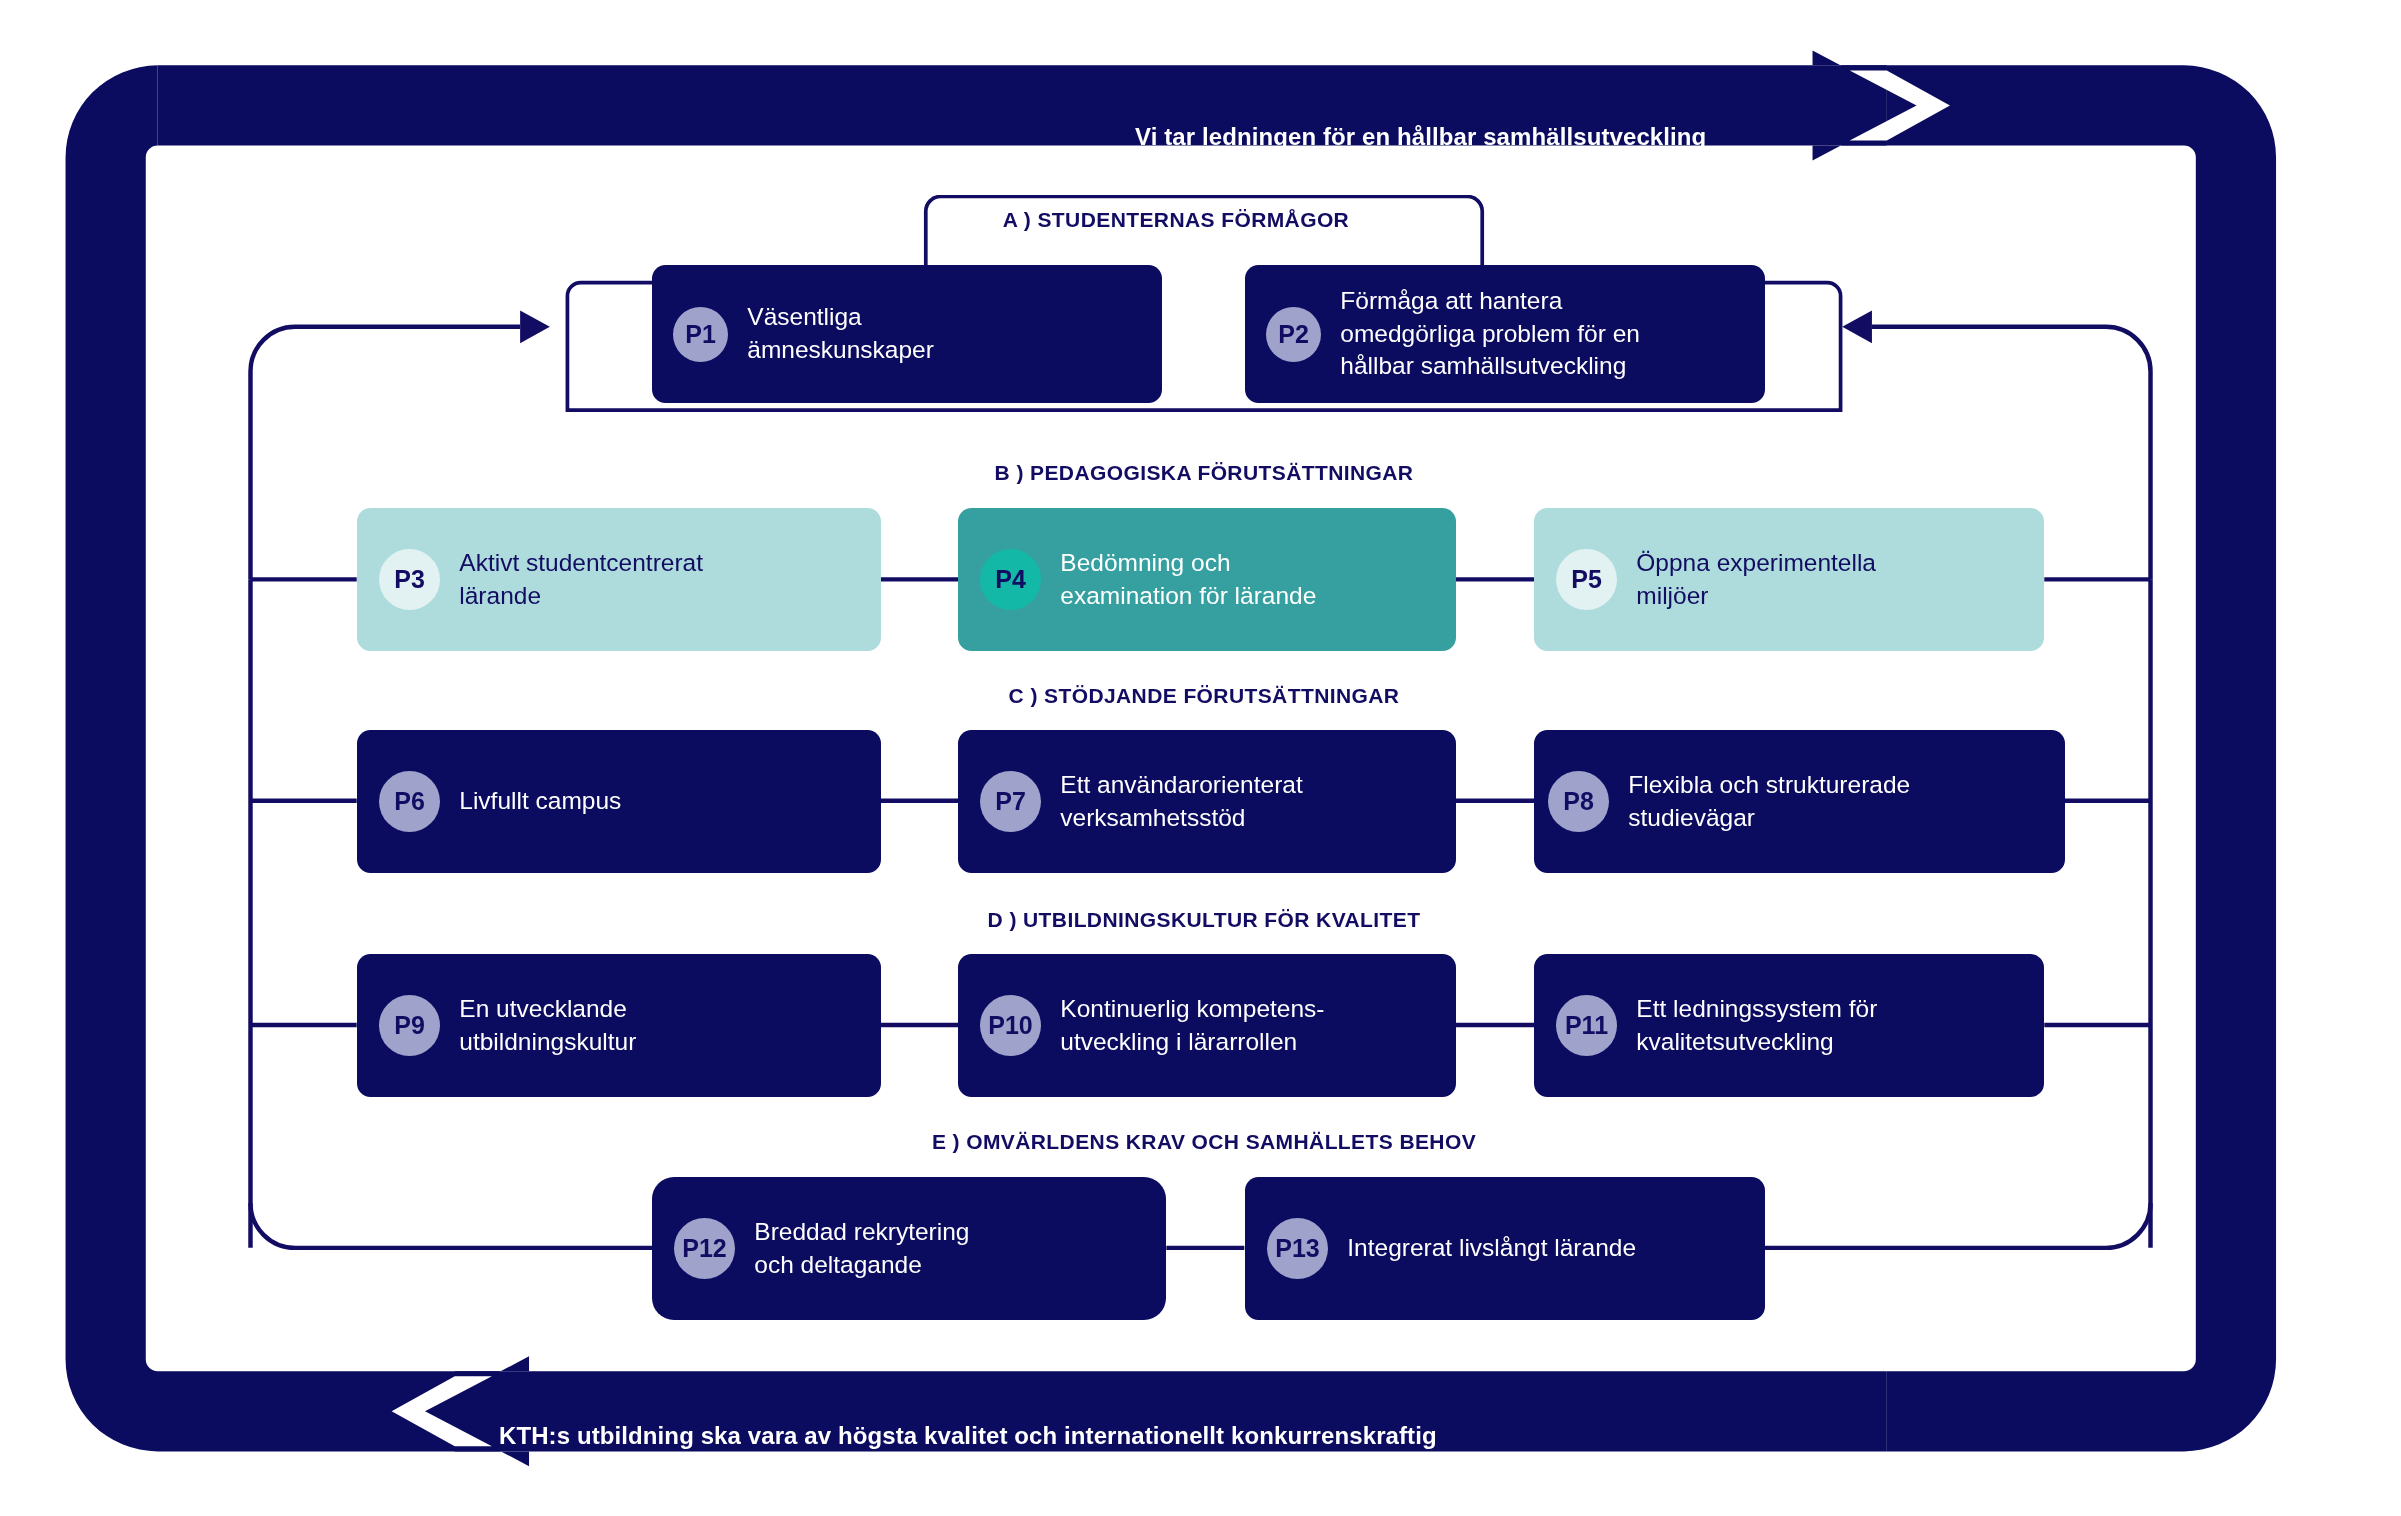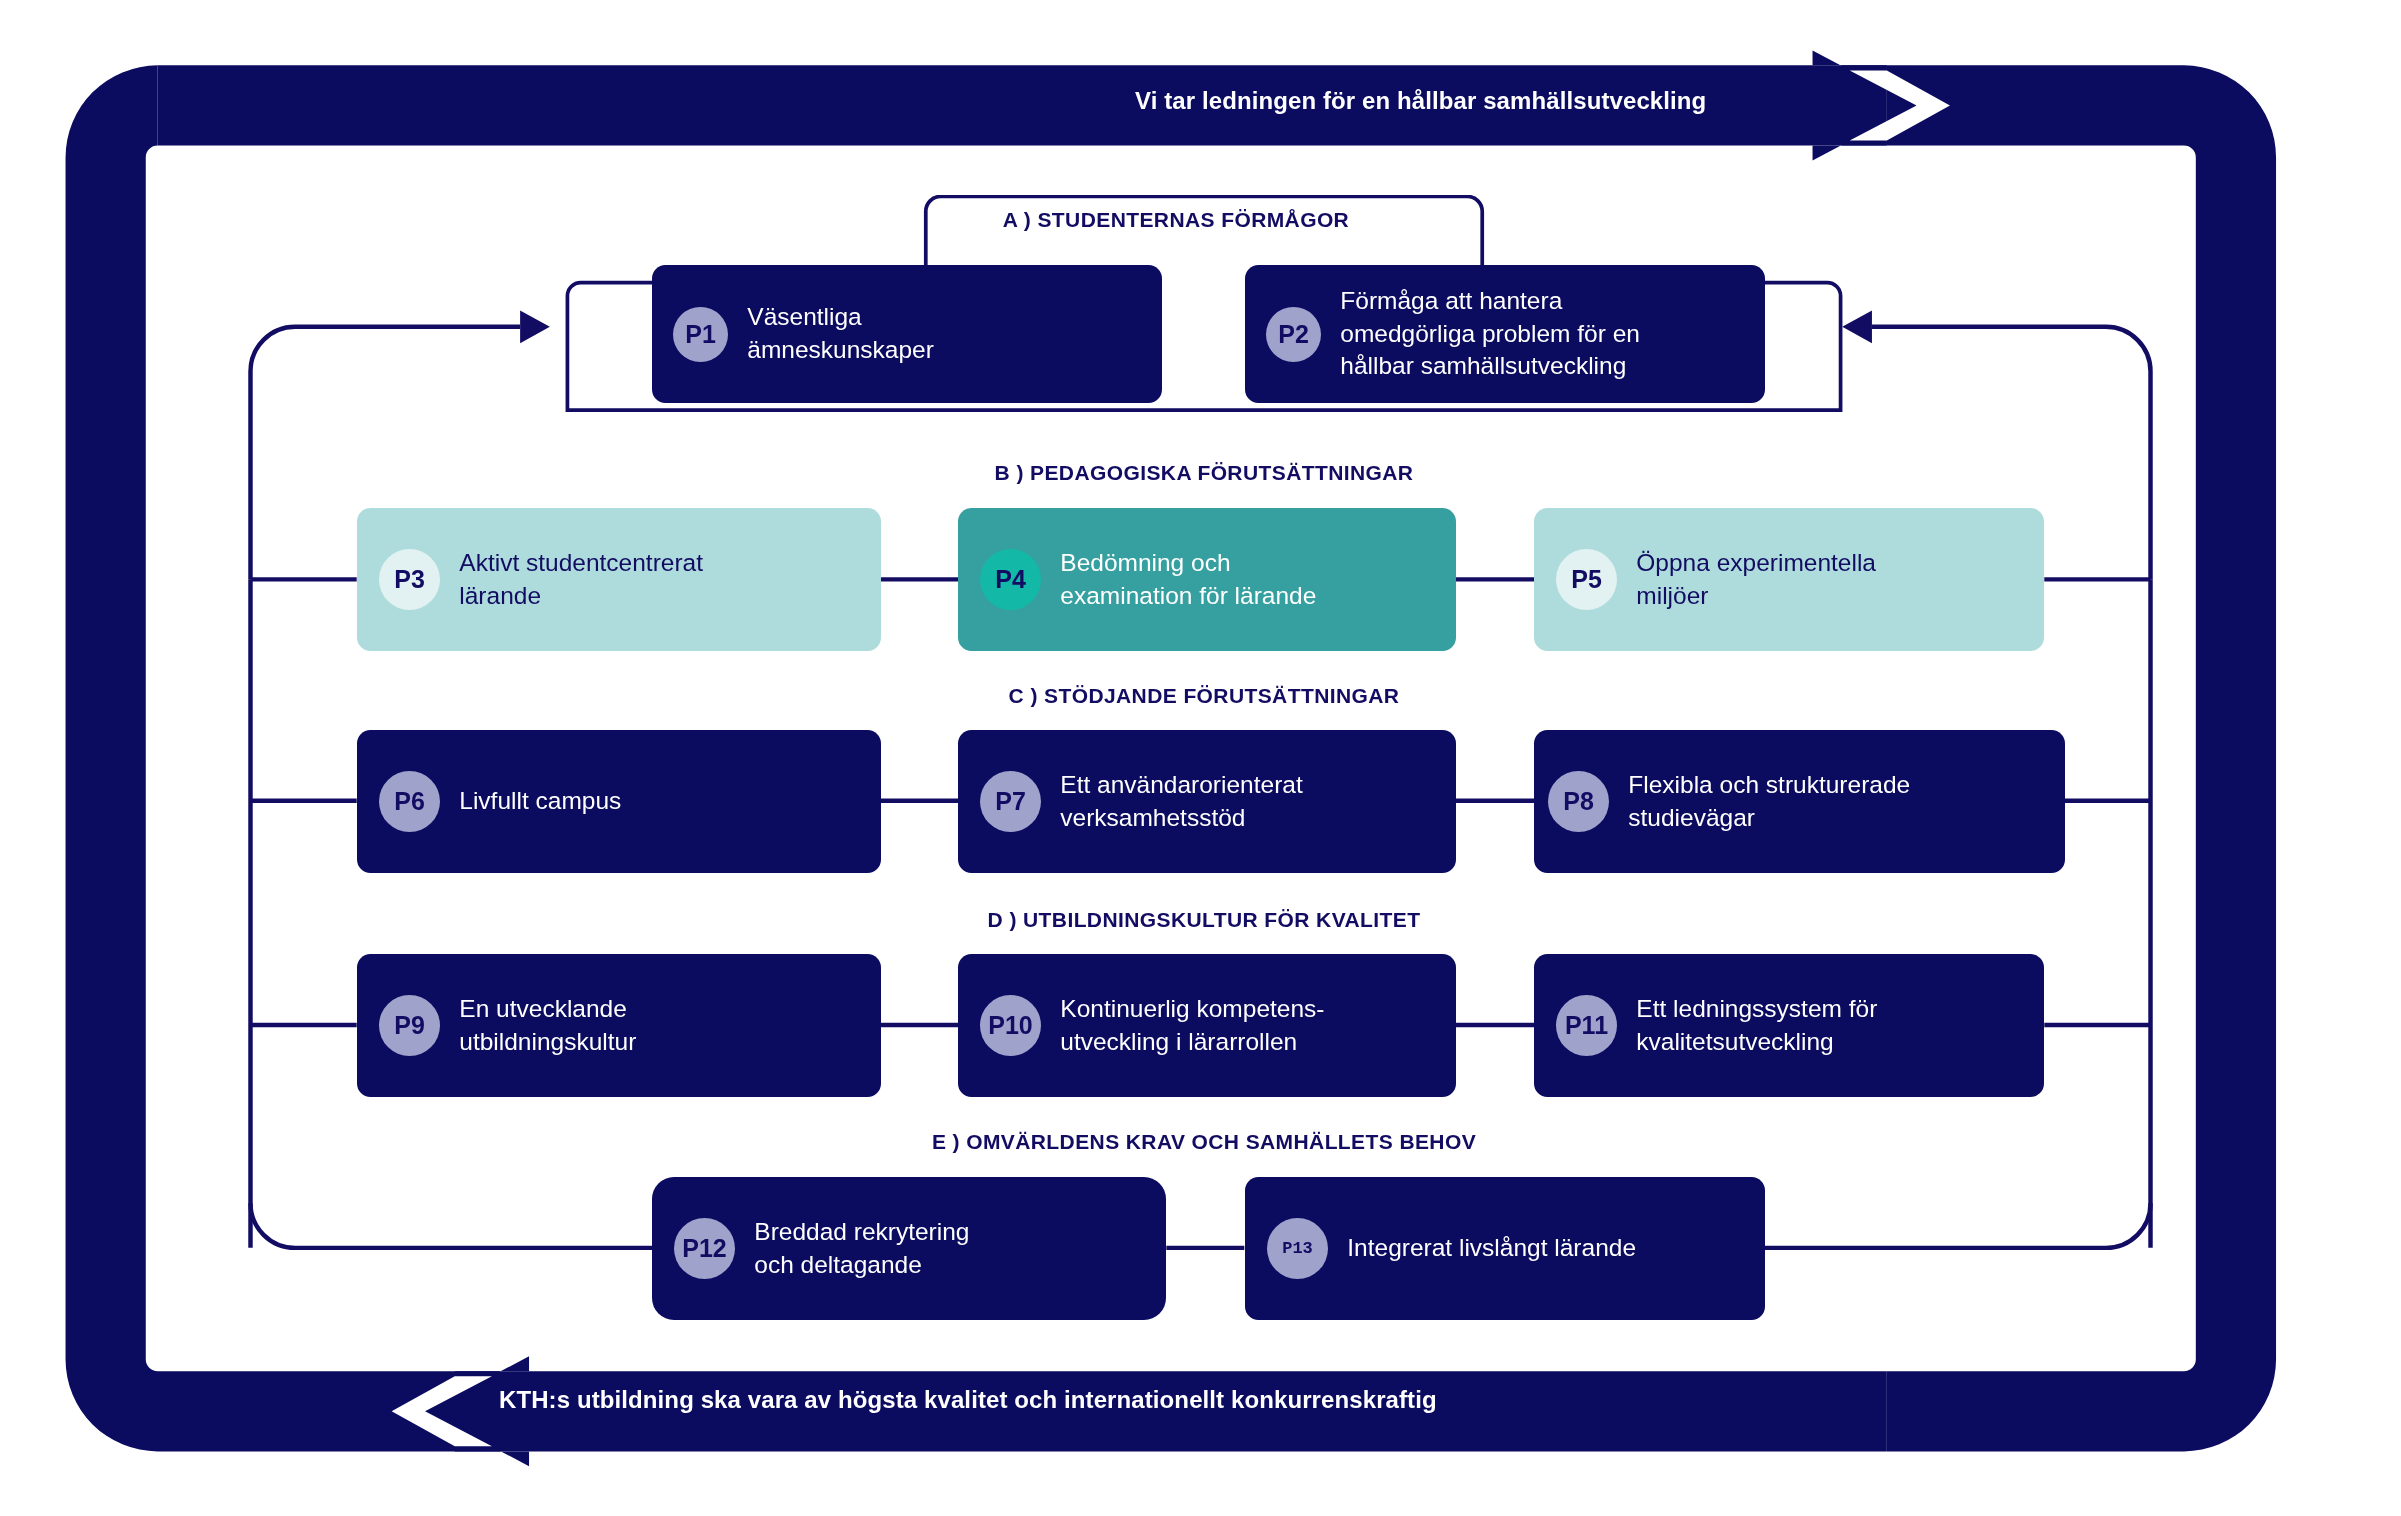--- a/index.html
+++ b/index.html
@@ -4,21 +4,21 @@
 <style>
   html,body{margin:0;padding:0;background:#ffffff;}
   body{width:2401px;height:1516px;font-family:"Liberation Sans",sans-serif;overflow:hidden;}
   #stage{position:relative;width:2401px;height:1516px;background:#fff;}
 
   
   .frame-svg{position:absolute;left:0;top:0;width:2401px;height:1516px;pointer-events:none;}
 
   .banner-text{
     position:absolute;color:#ffffff;font-weight:700;font-size:24px;
-    letter-spacing:0.1px;white-space:nowrap;
+    letter-spacing:0.1px;white-space:nowrap;margin-top:36px;
   }
   #top-banner-text{left:1135px;top:87px;}
   #bottom-banner-text{left:499px;top:1386px;}
 
   
   .rails{position:absolute;left:0;top:0;width:2401px;height:1516px;pointer-events:none;}
   .section-label{
     position:absolute;color:#120C63;font-weight:700;font-size:21px;
     letter-spacing:0.4px;white-space:nowrap;text-align:center;
     transform:translateX(-50%);
@@ -208,19 +208,19 @@
       <div class="pbox navy" style="left: 1534px; top: 954px; width: 510px; height: 143px; padding: 0px 22px;">
         <div class="pcircle" style="width: 61px; height: 61px; font-size: 25px;">P11</div>
         <div class="plabel" style="margin-left: 19.3px;">Ett ledningssystem för<br>kvalitetsutveckling</div>
       </div>
       <div class="section-label" style="left: 1204px; top: 1130px;">E ) OMVÄRLDENS KRAV OCH SAMHÄLLETS BEHOV</div>
       <div class="pbox navy" style="left: 652px; top: 1177px; width: 514px; height: 143px; padding: 0px 22px; border-radius: 22px;">
         <div class="pcircle" style="width: 61px; height: 61px; font-size: 25px;">P12</div>
         <div class="plabel" style="margin-left: 19.3px;">Breddad rekrytering<br>och deltagande</div>
       </div>
       <div class="pbox navy" style="left: 1245px; top: 1177px; width: 520px; height: 143px; padding: 0px 22px;">
-        <div class="pcircle" style="width: 61px; height: 61px; font-size: 17px; font-family: Liberation Mono, monospace;">P13</div>
+        <div class="pcircle" style="width: 61px; height: 61px; font-size: 25px;">P13</div>
         <div class="plabel" style="margin-left: 19.3px;">Integrerat livslångt lärande</div>
       </div>
     </div>
 
 </div>
 
 
 </body></html>

